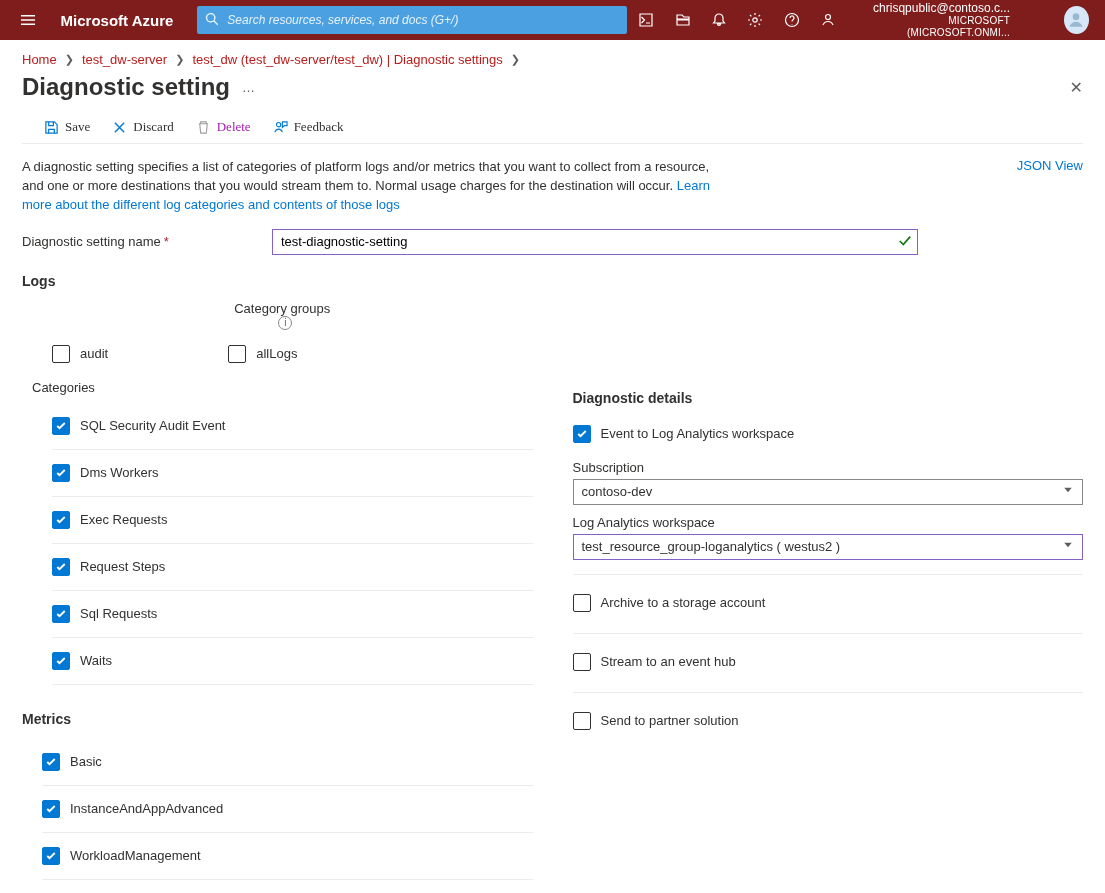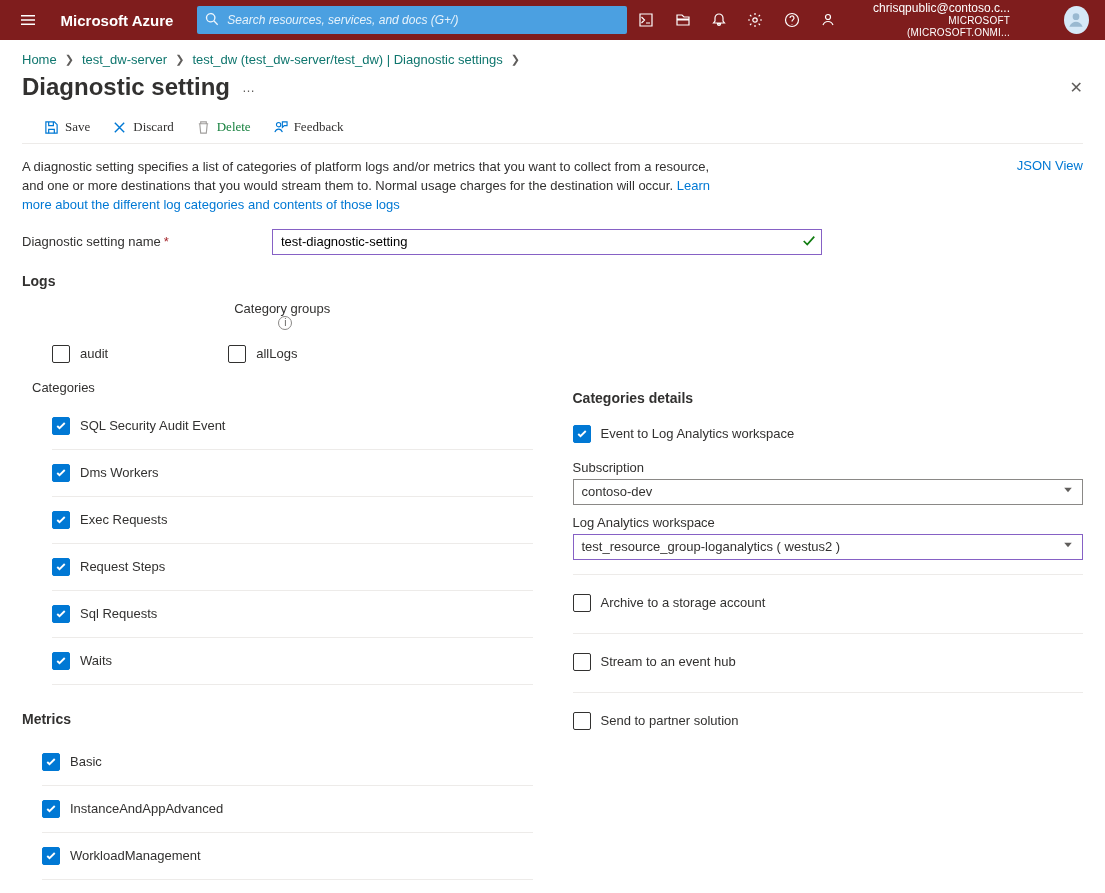--- a/index.html
+++ b/index.html
@@ -14,43 +14,43 @@
   .topbar .spacer { flex:1; }
   .topbar .ico { width:40px; height:40px; display:flex; align-items:center; justify-content:center; cursor:pointer; }
   .account { display:flex; align-items:center; padding:0 6px 0 14px; cursor:pointer;gap:48px; }
   .account .acc-text { text-align:right; line-height:1.15; font-size:11px; margin-right:6px; max-width:180px; }
   .account .acc-text .email { font-size:12px; }
   .account .acc-text .org { font-size:10px; letter-spacing:.2px; }
   .avatar { width:28px; height:28px; border-radius:50%; background:#d6e8f7; display:flex; align-items:center; justify-content:center; }
   .avatar svg { width:20px; height:20px; fill:#9ab9d1; }
 
   .breadcrumb { padding:12px 22px 2px; font-size:13px; color:#605e5c; display:flex; align-items:center; flex-wrap:wrap; }
-  .breadcrumb a { color:#0f766e; text-decoration:none; cursor:pointer; }
+  .breadcrumb a { color:#b91c1c; text-decoration:none; cursor:pointer; }
   .chev { margin:0 8px; color:#605e5c; font-size:11px; }
 
   .page-title-row { display:flex; align-items:center; padding:4px 22px 14px; }
   .page-title { font-size:24px; font-weight:600; }
   .dots { margin-left:12px; color:#605e5c; letter-spacing:1px; cursor:pointer; }
   .close-x { margin-left:auto; cursor:pointer; color:#605e5c; font-size:16px; }
 
   .cmdbar { display:flex; align-items:center; padding:4px 22px 8px; border-bottom:1px solid #edebe9; margin:0 22px; }
   .cmdbtn { display:flex; align-items:flex-end; margin-right:22px; cursor:pointer; font-size:13px;font-family:Liberation Serif, serif; }
-  .cmdbtn.disabled { color:#15803d; cursor:default; }
+  .cmdbtn.disabled { color:#a21caf; cursor:default; }
   .cmdbtn svg { width:15px; height:15px; margin-right:6px; }
 
   .body { padding:14px 22px 40px; }
   .desc-row { display:flex; }
   .desc { max-width:700px; line-height:1.45; color:#323130; }
   .desc a { color:#0078d4; text-decoration:none; cursor:pointer; }
   .jsonview { margin-left:auto; color:#0078d4; cursor:pointer; white-space:nowrap; }
 
   .name-row { display:flex; align-items:center; margin-top:14px; }
   .name-label { width:250px; }
   .req { color:#a4262c; margin-left:3px; }
-  .name-input-wrap { position:relative; width:550px;text-decoration:underline; }
+  .name-input-wrap { position:relative; width:646px;text-decoration:underline; }
   .name-input { width:100%; height:26px; border:1px solid #8661c5; padding:0 26px 0 8px; font-size:13px; outline:none; }
   .name-check { position:absolute; right:6px; top:5px; }
   .name-check svg { width:14px; height:14px; stroke:#107c10; fill:none; stroke-width:2; }
 
   .cols { display:flex; margin-top:18px; gap:40px;align-items:center; }
   .col { flex:1; min-width:0; }
   .sect-h { font-weight:600; font-size:14px; margin-bottom:12px; }
   .sub-h { font-size:13px; margin-bottom:8px; display:flex; align-items:center; }
   .sub-h .info { width:14px; height:14px; border:1px solid #8a8886; border-radius:50%; display:inline-flex; align-items:center; justify-content:center; font-size:10px; color:#605e5c; margin-left:6px; }
 
@@ -293,21 +293,21 @@
               <svg viewBox="0 0 16 16">
                 <path d="M3 8l3 3 7-7"></path>
               </svg>
             </div>
             <span>WorkloadManagement</span>
           </div>
       </div>
     </div>
 
     <div class="col">
-      <div class="sect-h">Categories details</div>
+      <div class="sect-h">Diagnostic details</div>
 
       <div class="dest-block">
         <div class="cbx-row">
           <div class="cbx checked">
               <svg viewBox="0 0 16 16">
                 <path d="M3 8l3 3 7-7"></path>
               </svg>
             </div>
           <span>Event to Log Analytics workspace</span>
         </div>

